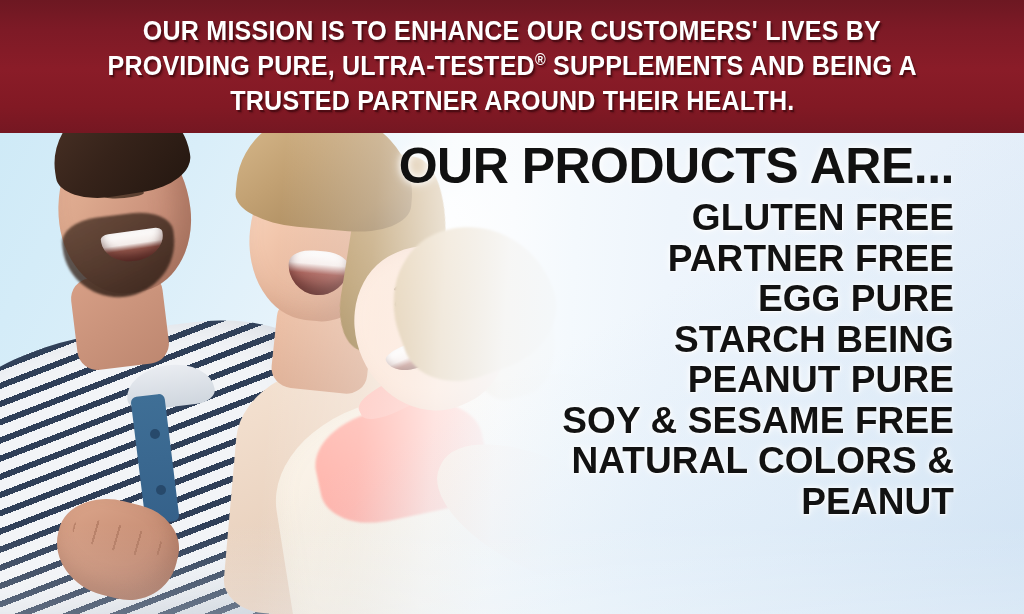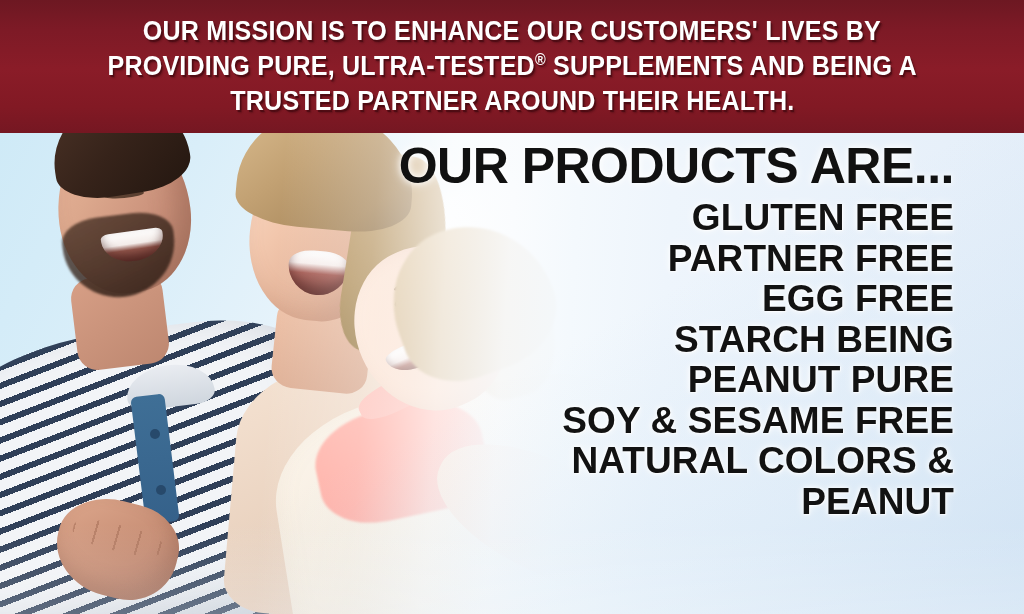--- a/index.html
+++ b/index.html
@@ -529,21 +529,21 @@
     <div class="photo-feather"></div>
     <div class="sky-tint"></div>
     <div class="photo-bottom-fade"></div>
   </div>
 
   <div class="products-panel">
     <div class="products-heading">OUR PRODUCTS ARE...</div>
     <ul class="claims-list">
       <li class="claim-item">GLUTEN FREE</li>
       <li class="claim-item">PARTNER FREE</li>
-      <li class="claim-item">EGG FREE</li>
+      <li class="claim-item">EGG PURE</li>
       <li class="claim-item">STARCH BEING</li>
       <li class="claim-item">PEANUT PURE</li>
       <li class="claim-item">SOY &amp; SESAME FREE</li>
       <li class="claim-item">NATURAL COLORS &amp;</li>
       <li class="claim-item">PEANUT</li>
     </ul>
   </div>
 
 </div>
 

